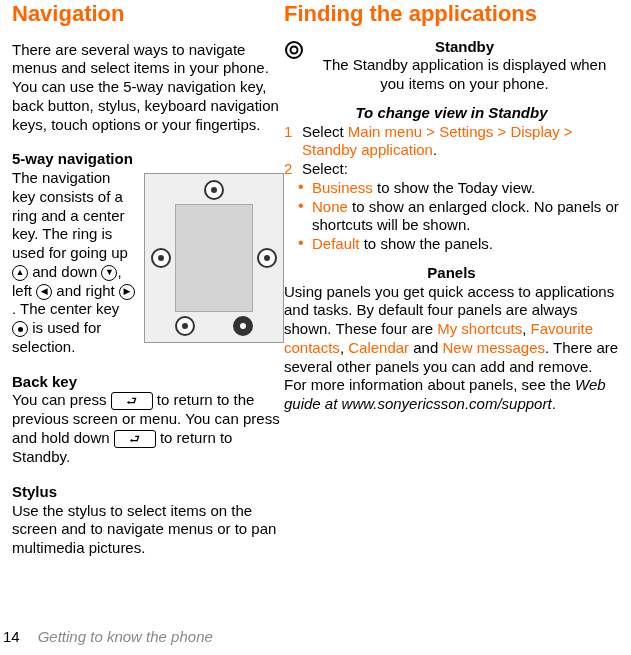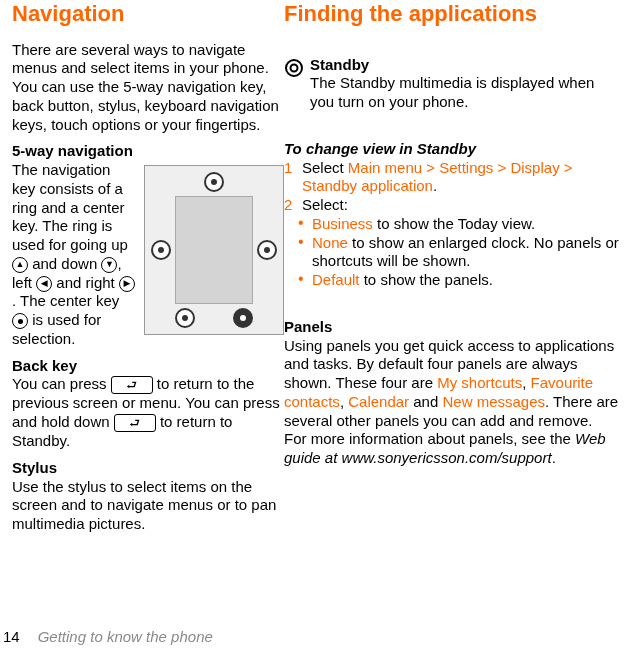--- a/index.html
+++ b/index.html
@@ -24,21 +24,21 @@
   .col-left { flex: 0 0 272px; }
   .col-right { flex: 1; }
 
   h1.section-title {
     font-size: 22px;
     font-weight: bold;
   }
   .para { margin-top: 13px; }
   .subhead {
     font-weight: bold;
-    margin-top: 8px;
+    margin-top: 16px;
   }
   .float-figure {
     float: right;
     width: 140px;
     height: 170px;
     margin: 4px 0 2px 8px;
     border: 1px solid #999;
     background: #efefef;
     position: relative;
   }
@@ -149,21 +149,21 @@
     left: 0;
     bottom: 8px;
     padding-left: 3px;
     display: flex;
     align-items: flex-end;
     gap: 18px;
     font-size: 15px;
   }
   .footer .pg { color: #000; }
 
-  .block { margin-top: 28px; }
+  .block { margin-top: 10px; text-align: center; }
 
   .clearfix::after { content: ""; display: block; clear: both; }
 </style>
 </head>
 <body>
 
 <div class="cols">
 
   <div class="col col-left">
 
@@ -207,21 +207,21 @@
 
     <div class="standby-row block">
       <div class="standby-icon">
         <svg width="20" height="20" viewBox="0 0 20 20">
           <circle cx="10" cy="10" r="8" fill="none" stroke="#000" stroke-width="2"></circle>
           <circle cx="10" cy="10" r="3.5" fill="none" stroke="#000" stroke-width="2"></circle>
         </svg>
       </div>
       <div>
         <div class="bold">Standby</div>
-        <div>The Standby multimedia is displayed when you turn on your phone.</div>
+        <div>The Standby application is displayed when you items on your phone.</div>
       </div>
     </div>
 
     <div class="bold italic block">To change view in Standby</div>
 
     <div class="step-row">
       <div class="step-num">1</div>
       <div class="step-body">
         <span>Select </span><span class="orange">Main menu &gt; Settings &gt; Display &gt; Standby application</span><span>.</span>
       </div>

